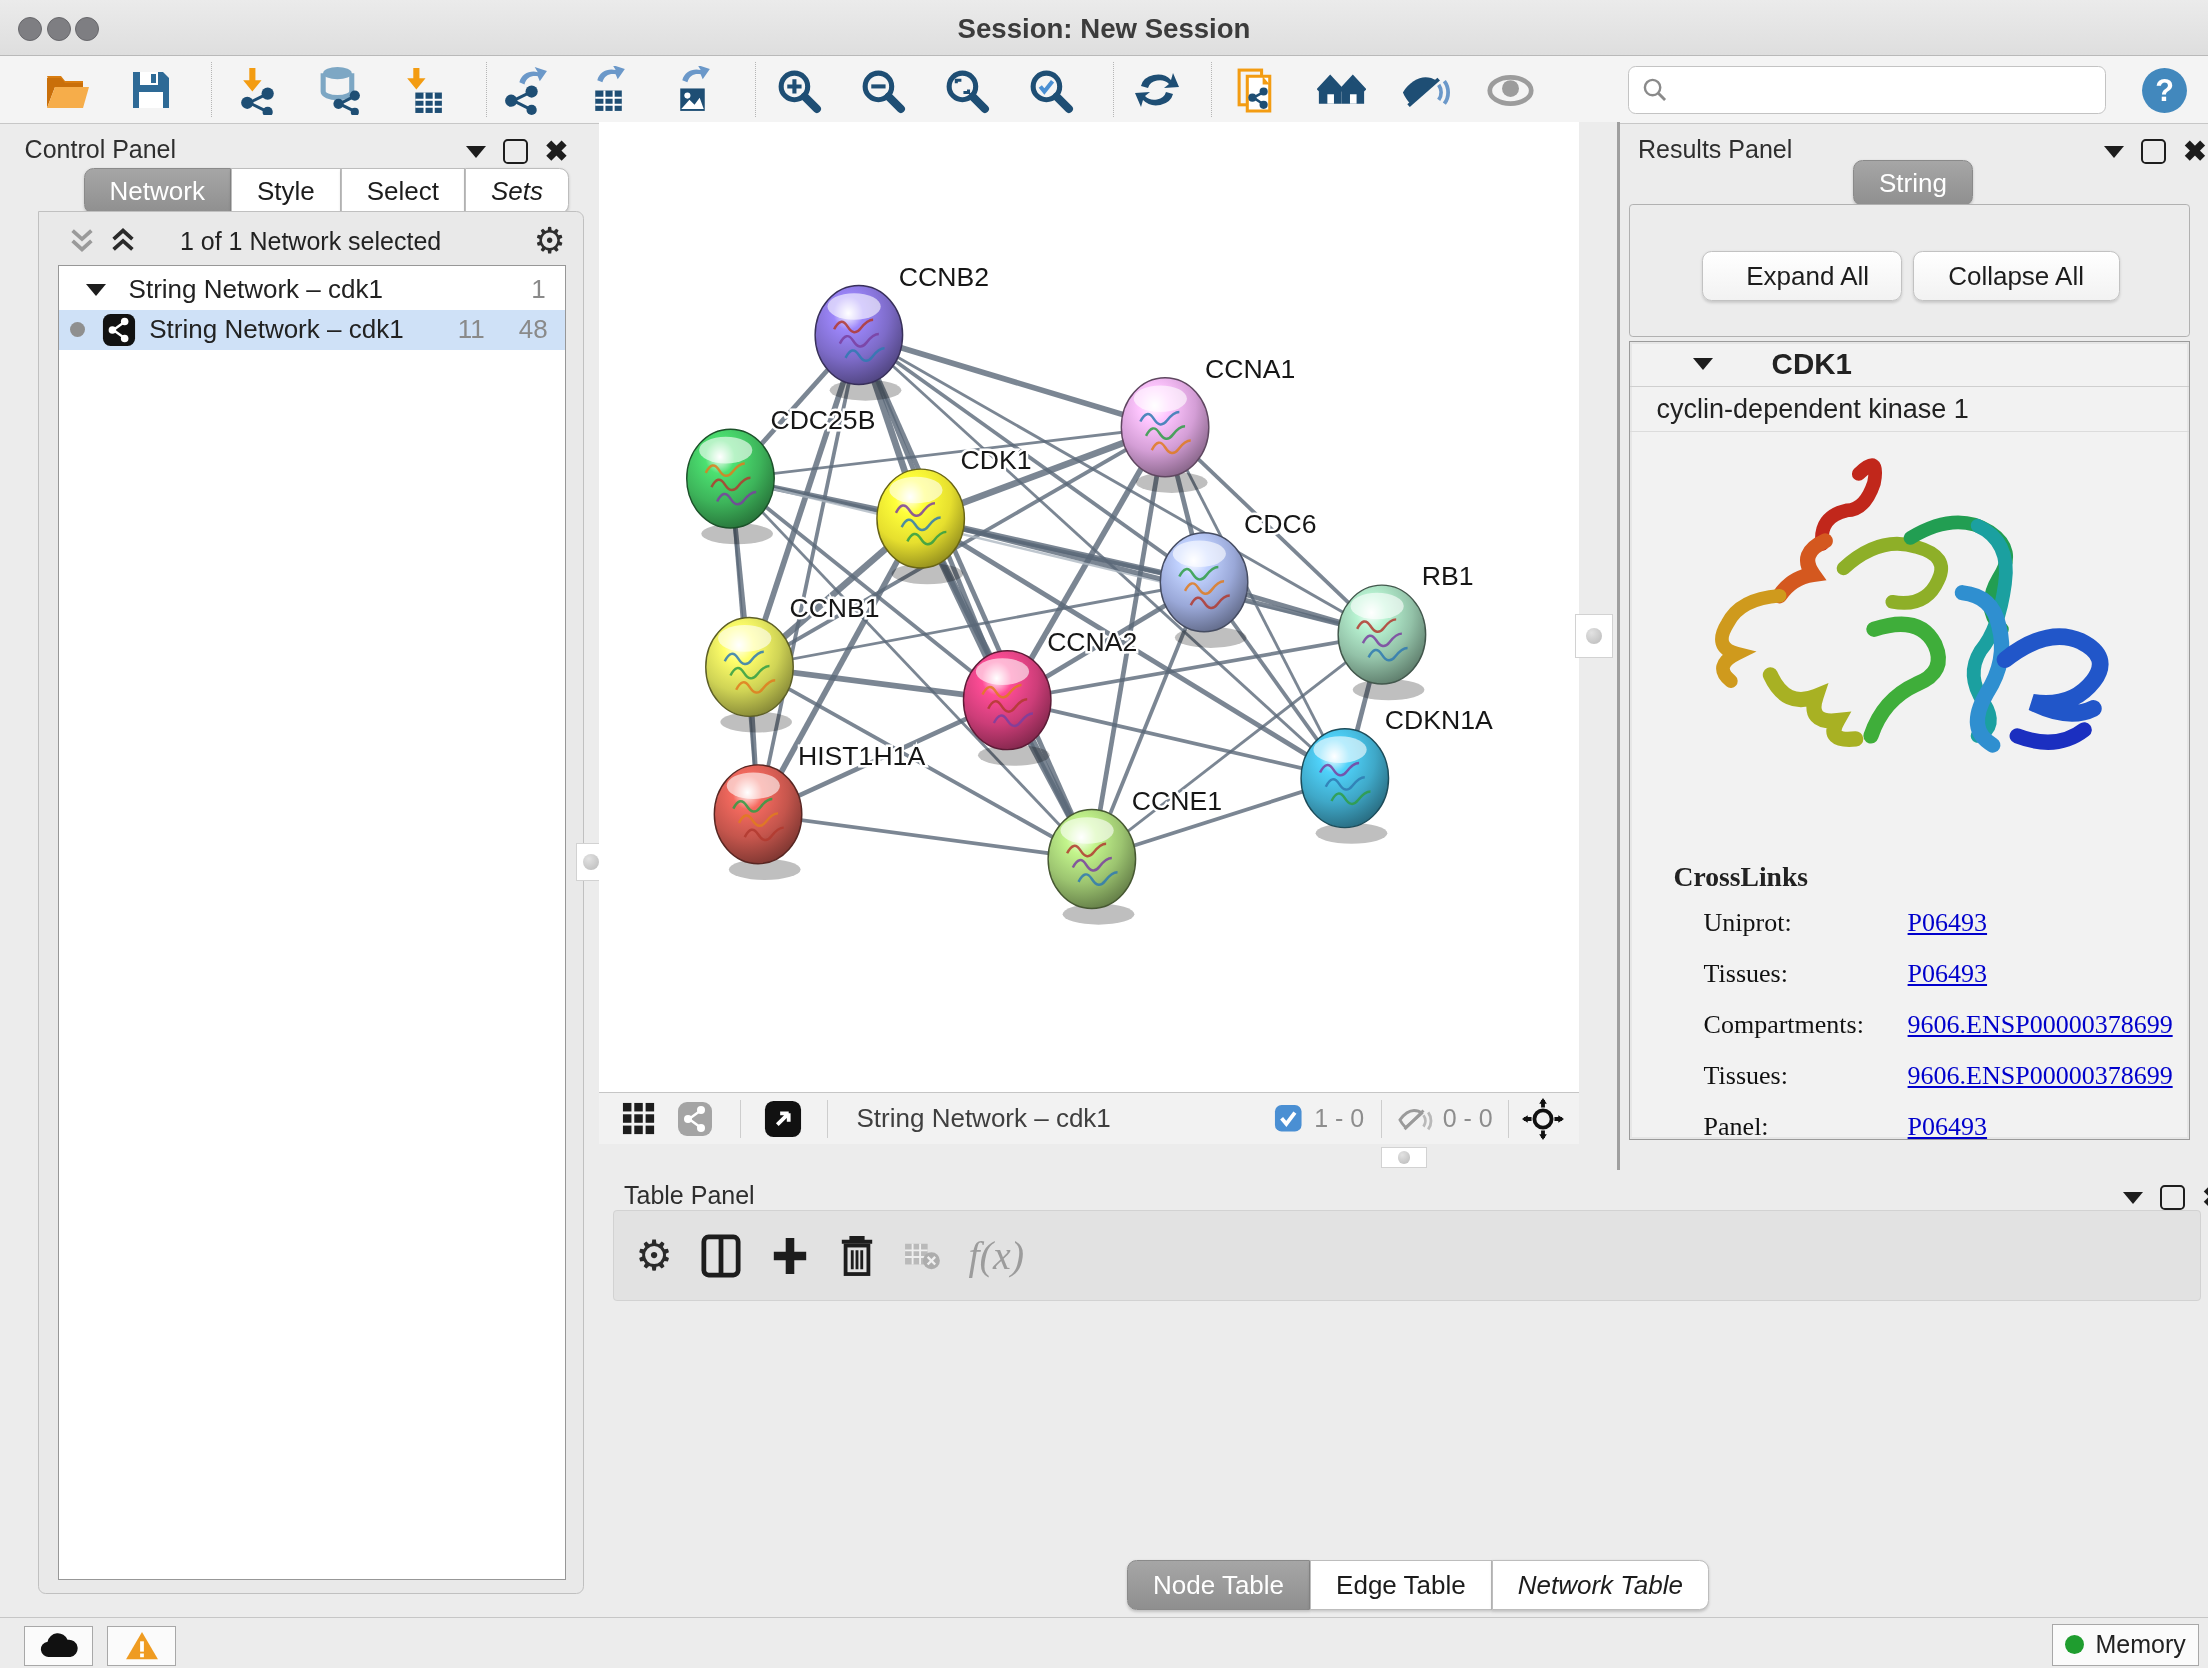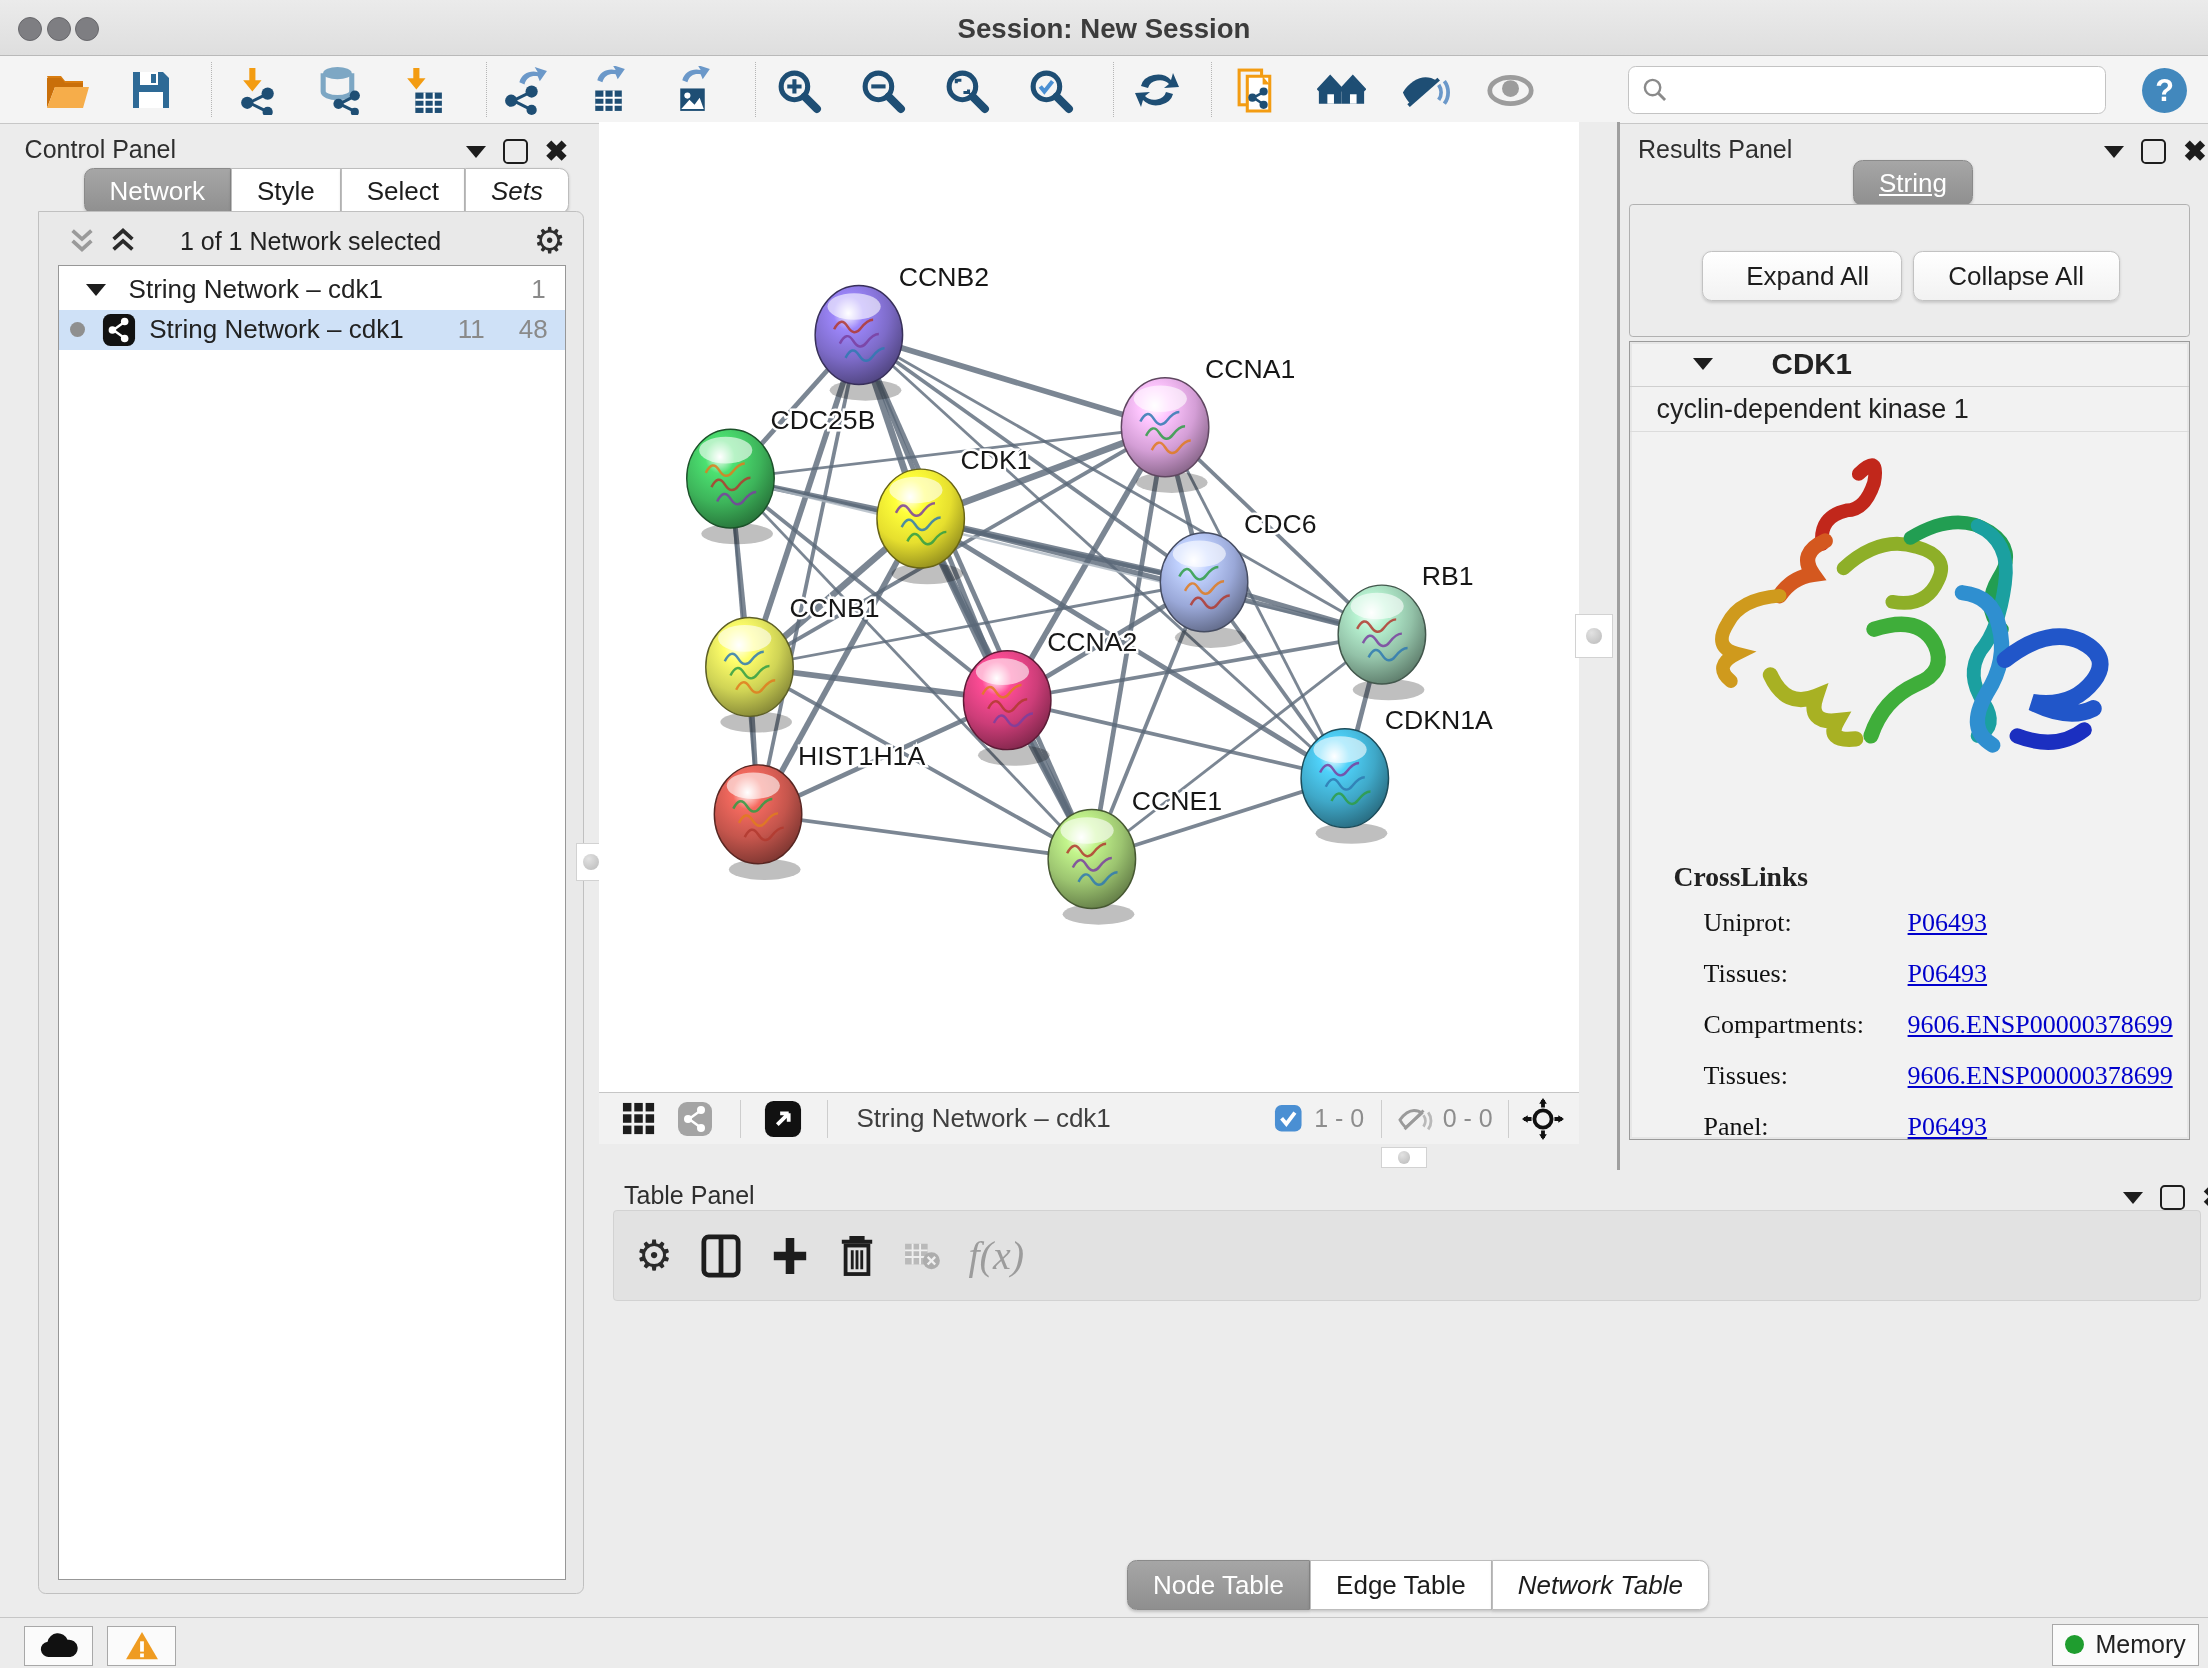--- a/index.html
+++ b/index.html
@@ -23,21 +23,21 @@
   .ptitle{font-size:25px;color:#2e2e2e;}
   .pctl{display:flex;align-items:center;gap:17px;}
   .tri-down{width:0;height:0;border-left:10.5px solid transparent;border-right:10.5px solid transparent;
             border-top:12.4px solid #1d1d1d;}
   .floatbox{width:21px;height:21px;border:2.9px solid #1d1d1d;border-radius:4.8px;}
   .closex{font-size:28.5px;font-weight:bold;color:#1d1d1d;line-height:21px;}
   .tab{height:44px;background:#fff;border:1px solid #bdbdbd;display:flex;align-items:center;justify-content:center;
        font-size:26px;color:#1c1c1c;padding:0 25px;box-shadow:0 1.9px 2.9px rgba(0,0,0,.18);}
   .tab.first{border-radius:9.5px 0 0 9.5px;}
   .tab.last{border-radius:0 9.5px 9.5px 0;font-style:italic;}
-  .tab.only{border-radius:9.5px;text-decoration:underline;}
+  .tab.only{border-radius:9.5px;}
   .tab.sel{background:linear-gradient(#a6a6a6,#8f8f8f);color:#fff;border-color:#8a8a8a;}
   .btn{background:linear-gradient(#ffffff,#f2f2f2);border:1px solid #c2c2c2;border-radius:9.5px;
        font-size:26px;color:#1c1c1c;display:flex;align-items:center;justify-content:center;
        box-shadow:0 1.9px 2.9px rgba(0,0,0,.15);}
   
   .cp-content{left:38px;top:211px;width:544px;height:1381px;background:#e9e9e9;border:1px solid #c0c0c0;
               border-radius:0 7.6px 7.6px 7.6px;}
   .treebox{left:19px;top:53px;width:506px;height:1313px;background:#fff;border:1px solid #979797;}
   .treerow{width:100%;height:40px;display:flex;align-items:center;font-size:26px;}
   .treerow .cnt{color:#8a8a8a;}

